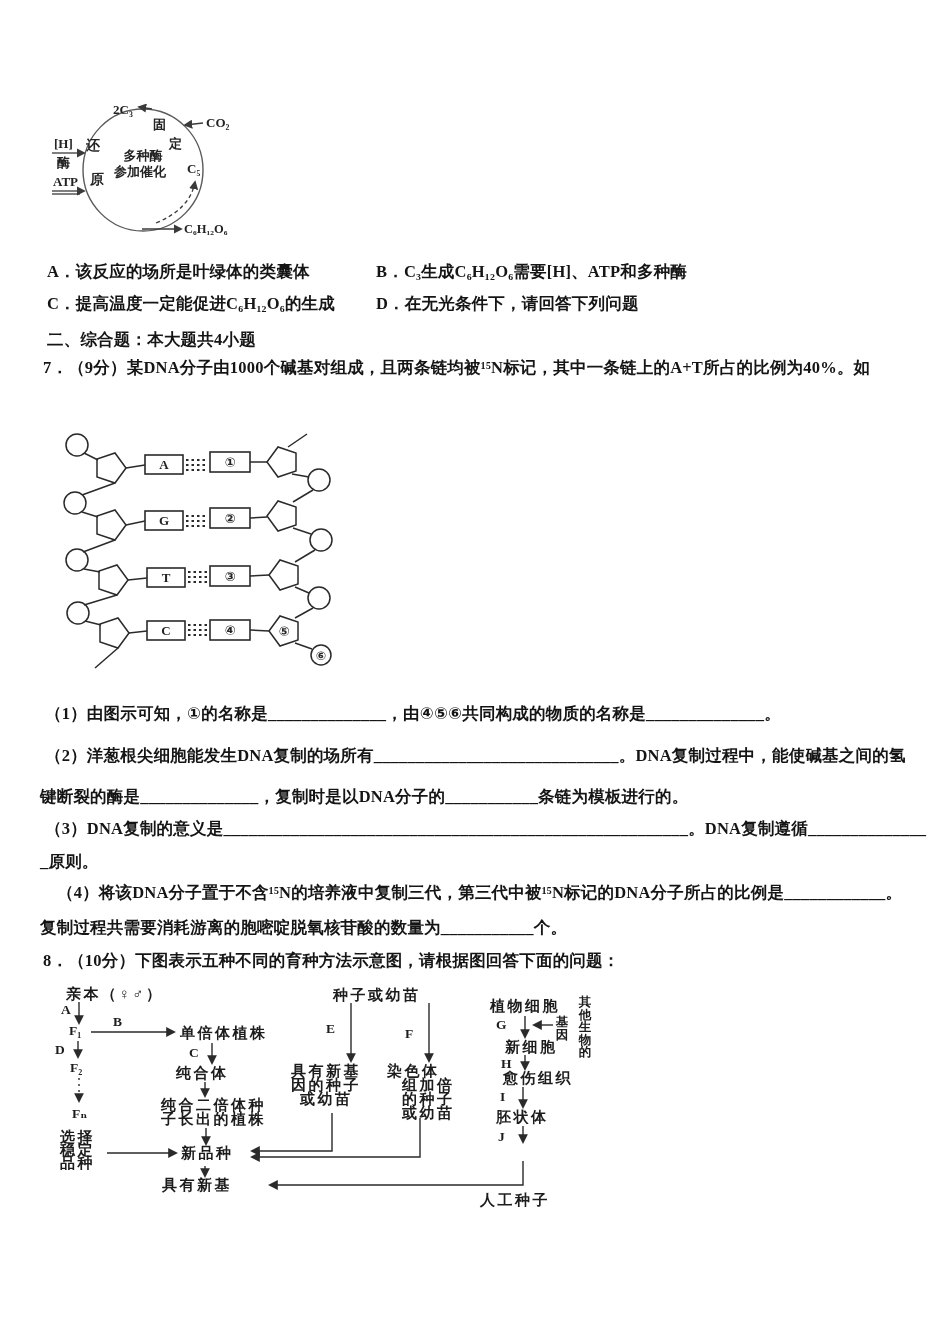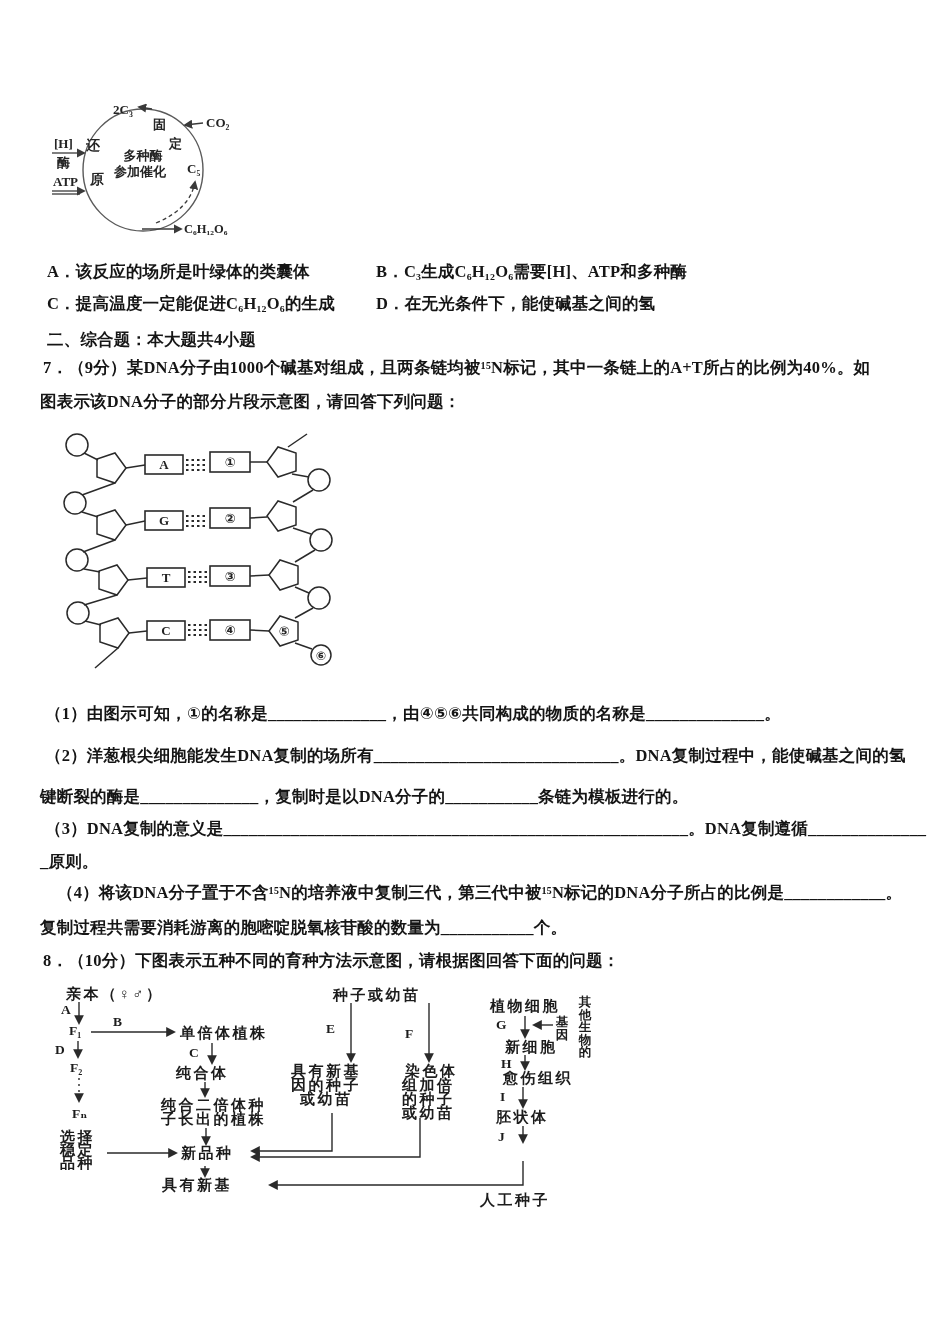--- a/index.html
+++ b/index.html
@@ -67,25 +67,24 @@
         <text x="100" y="80" text-anchor="middle">参加催化</text>
         <text x="147" y="77">C₅</text>
         <text x="144" y="137" font-size="12.5">C₆H₁₂O₆</text>
       </g>
     </svg>
   </div>
 
   <div class="tline" style="left:47px; top:262px;">A．该反应的场所是叶绿体的类囊体</div>
   <div class="tline" style="left:376px; top:262px;">B．C₃生成C₆H₁₂O₆需要[H]、ATP和多种酶</div>
   <div class="tline" style="left:47px; top:294px;">C．提高温度一定能促进C₆H₁₂O₆的生成</div>
-  <div class="tline" style="left:376px; top:294px;">D．在无光条件下，能使碱基之间的氢</div>
+  <div class="tline" style="left:376px; top:294px;">D．在无光条件下，请回答下列问题</div>
 
   <div class="tline" style="left:47px; top:330px;">二、综合题：本大题共4小题</div>
   <div class="tline" style="left:43px; top:358px;">7．（9分）某DNA分子由1000个碱基对组成，且两条链均被¹⁵N标记，其中一条链上的A+T所占的比例为40%。如</div>
-  <div class="tline" style="left:40px; top:392px;">图表示该DNA分子的部分片段示意图，请回答下列问题：</div>
 
   <div class="figwrap" style="left:55px; top:428px; width:300px; height:250px;">
     <svg width="300" height="250" viewBox="0 0 300 250">
       <g stroke="#2a2a2a" fill="none" stroke-width="1.5">
         <circle cx="22" cy="17" r="11"></circle>
         <circle cx="20" cy="75" r="11"></circle>
         <circle cx="22" cy="132" r="11"></circle>
         <circle cx="23" cy="185" r="11"></circle>
         <path d="M71,40 L60,55 L42,49 L42,31 L60,25 Z"></path>
         <path d="M71,97 L60,112 L42,106 L42,88 L60,82 Z"></path>
@@ -221,21 +220,21 @@
     <div class="flabel" style="left:10px; top:158px;">稳定</div>
     <div class="flabel" style="left:10px; top:171px;">品种</div>
     <div class="flabel" style="left:131px; top:161px;">新品种</div>
     <div class="flabel" style="left:112px; top:193px;">具有新基</div>
     <div class="flabel" style="left:283px; top:3px;">种子或幼苗</div>
     <div class="fletter" style="left:276px; top:36px;">E</div>
     <div class="fletter" style="left:355px; top:41px;">F</div>
     <div class="flabel" style="left:241px; top:79px;">具有新基</div>
     <div class="flabel" style="left:241px; top:93px;">因的种子</div>
     <div class="flabel" style="left:250px; top:107px;">或幼苗</div>
-    <div class="flabel" style="left:355px; top:79px;text-align:center;">染色体</div>
+    <div class="flabel" style="left:337px; top:79px;text-align:center;">染色体</div>
     <div class="flabel" style="left:352px; top:93px;">组加倍</div>
     <div class="flabel" style="left:352px; top:107px;">的种子</div>
     <div class="flabel" style="left:352px; top:121px;">或幼苗</div>
     <div class="flabel" style="left:440px; top:14px;">植物细胞</div>
     <div class="fletter" style="left:446px; top:32px;">G</div>
     <div class="vtext" style="left:505px; top:31px;">基因</div>
     <div class="vtext" style="left:528px; top:11px;">其他生物的</div>
     <div class="flabel" style="left:455px; top:55px;">新细胞</div>
     <div class="fletter" style="left:451px; top:71px;">H</div>
     <div class="flabel" style="left:453px; top:86px;">愈伤组织</div>

